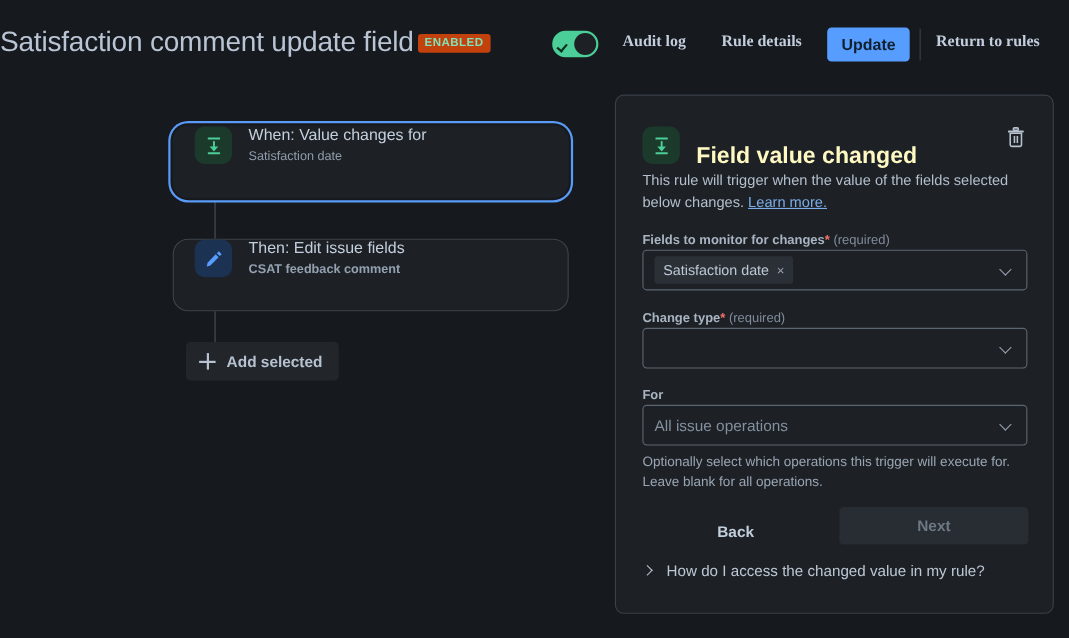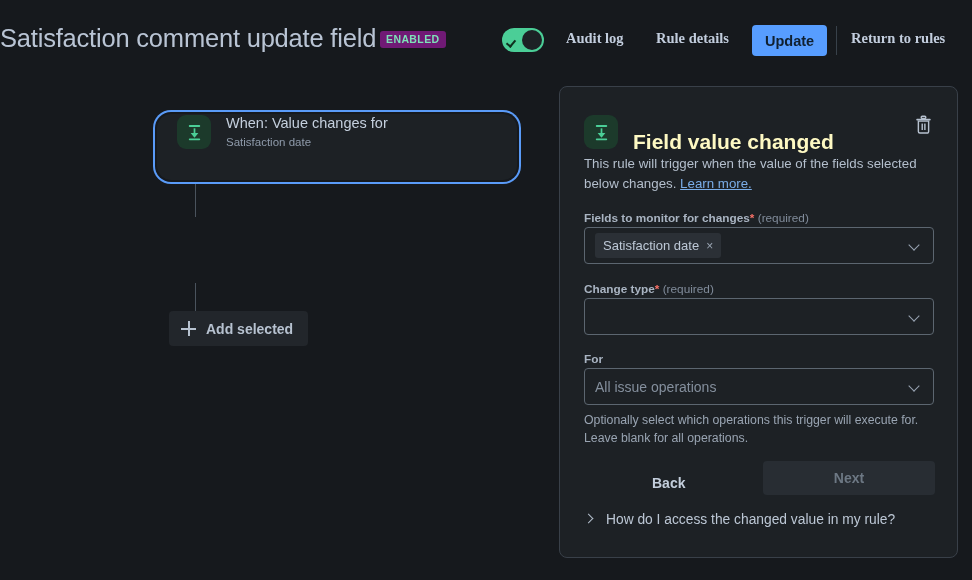--- a/index.html
+++ b/index.html
@@ -30,21 +30,21 @@
     font-weight: 500;
     color: #b9c4d4;
     letter-spacing: -0.2px;
     white-space: nowrap;
   }
 
   .enabled-badge {
     position: absolute;
     left: 380px;
     top: 31px;
-    background: #701a75;
+    background: #c2410c;
     color: #7ee2b8;
     font-size: 10.5px;
     font-weight: bold;
     letter-spacing: 0.4px;
     padding: 3px 6px 3px 6px;
     border-radius: 3px;
     line-height: 1;
   }
 
   
@@ -455,20 +455,32 @@
         <path d="M10 15.4 L5.9 10.6 H14.1 Z" fill="#4bce97"></path>
         <rect x="4" y="16.2" width="12" height="1.9" rx="0.9" fill="#4bce97"></rect>
       </svg>
     </div>
     <div class="node-text">
       <div class="node-title">When: Value changes for</div>
       <div class="node-sub">Satisfaction date</div>
     </div>
   </div>
 
+  <div class="node" id="node-action">
+    <div class="node-icon icon-blue">
+      <svg width="19" height="19" viewBox="0 0 20 20">
+        <path d="M14.6 2.6 L17.4 5.4 L15.6 7.2 L12.8 4.4 Z" fill="#579dff"></path>
+        <path d="M11.7 5.5 L14.5 8.3 L6.6 16.2 L3.1 17.1 L3.9 13.5 Z" fill="#579dff"></path>
+      </svg>
+    </div>
+    <div class="node-text">
+      <div class="node-title">Then: Edit issue fields</div>
+      <div class="node-sub">CSAT feedback comment</div>
+    </div>
+  </div>
 
   <button class="add-component">
     <span class="plus"></span>
     <span class="label">Add selected</span>
   </button>
 </div>
 
 <div class="panel">
 
   <div class="panel-header">

